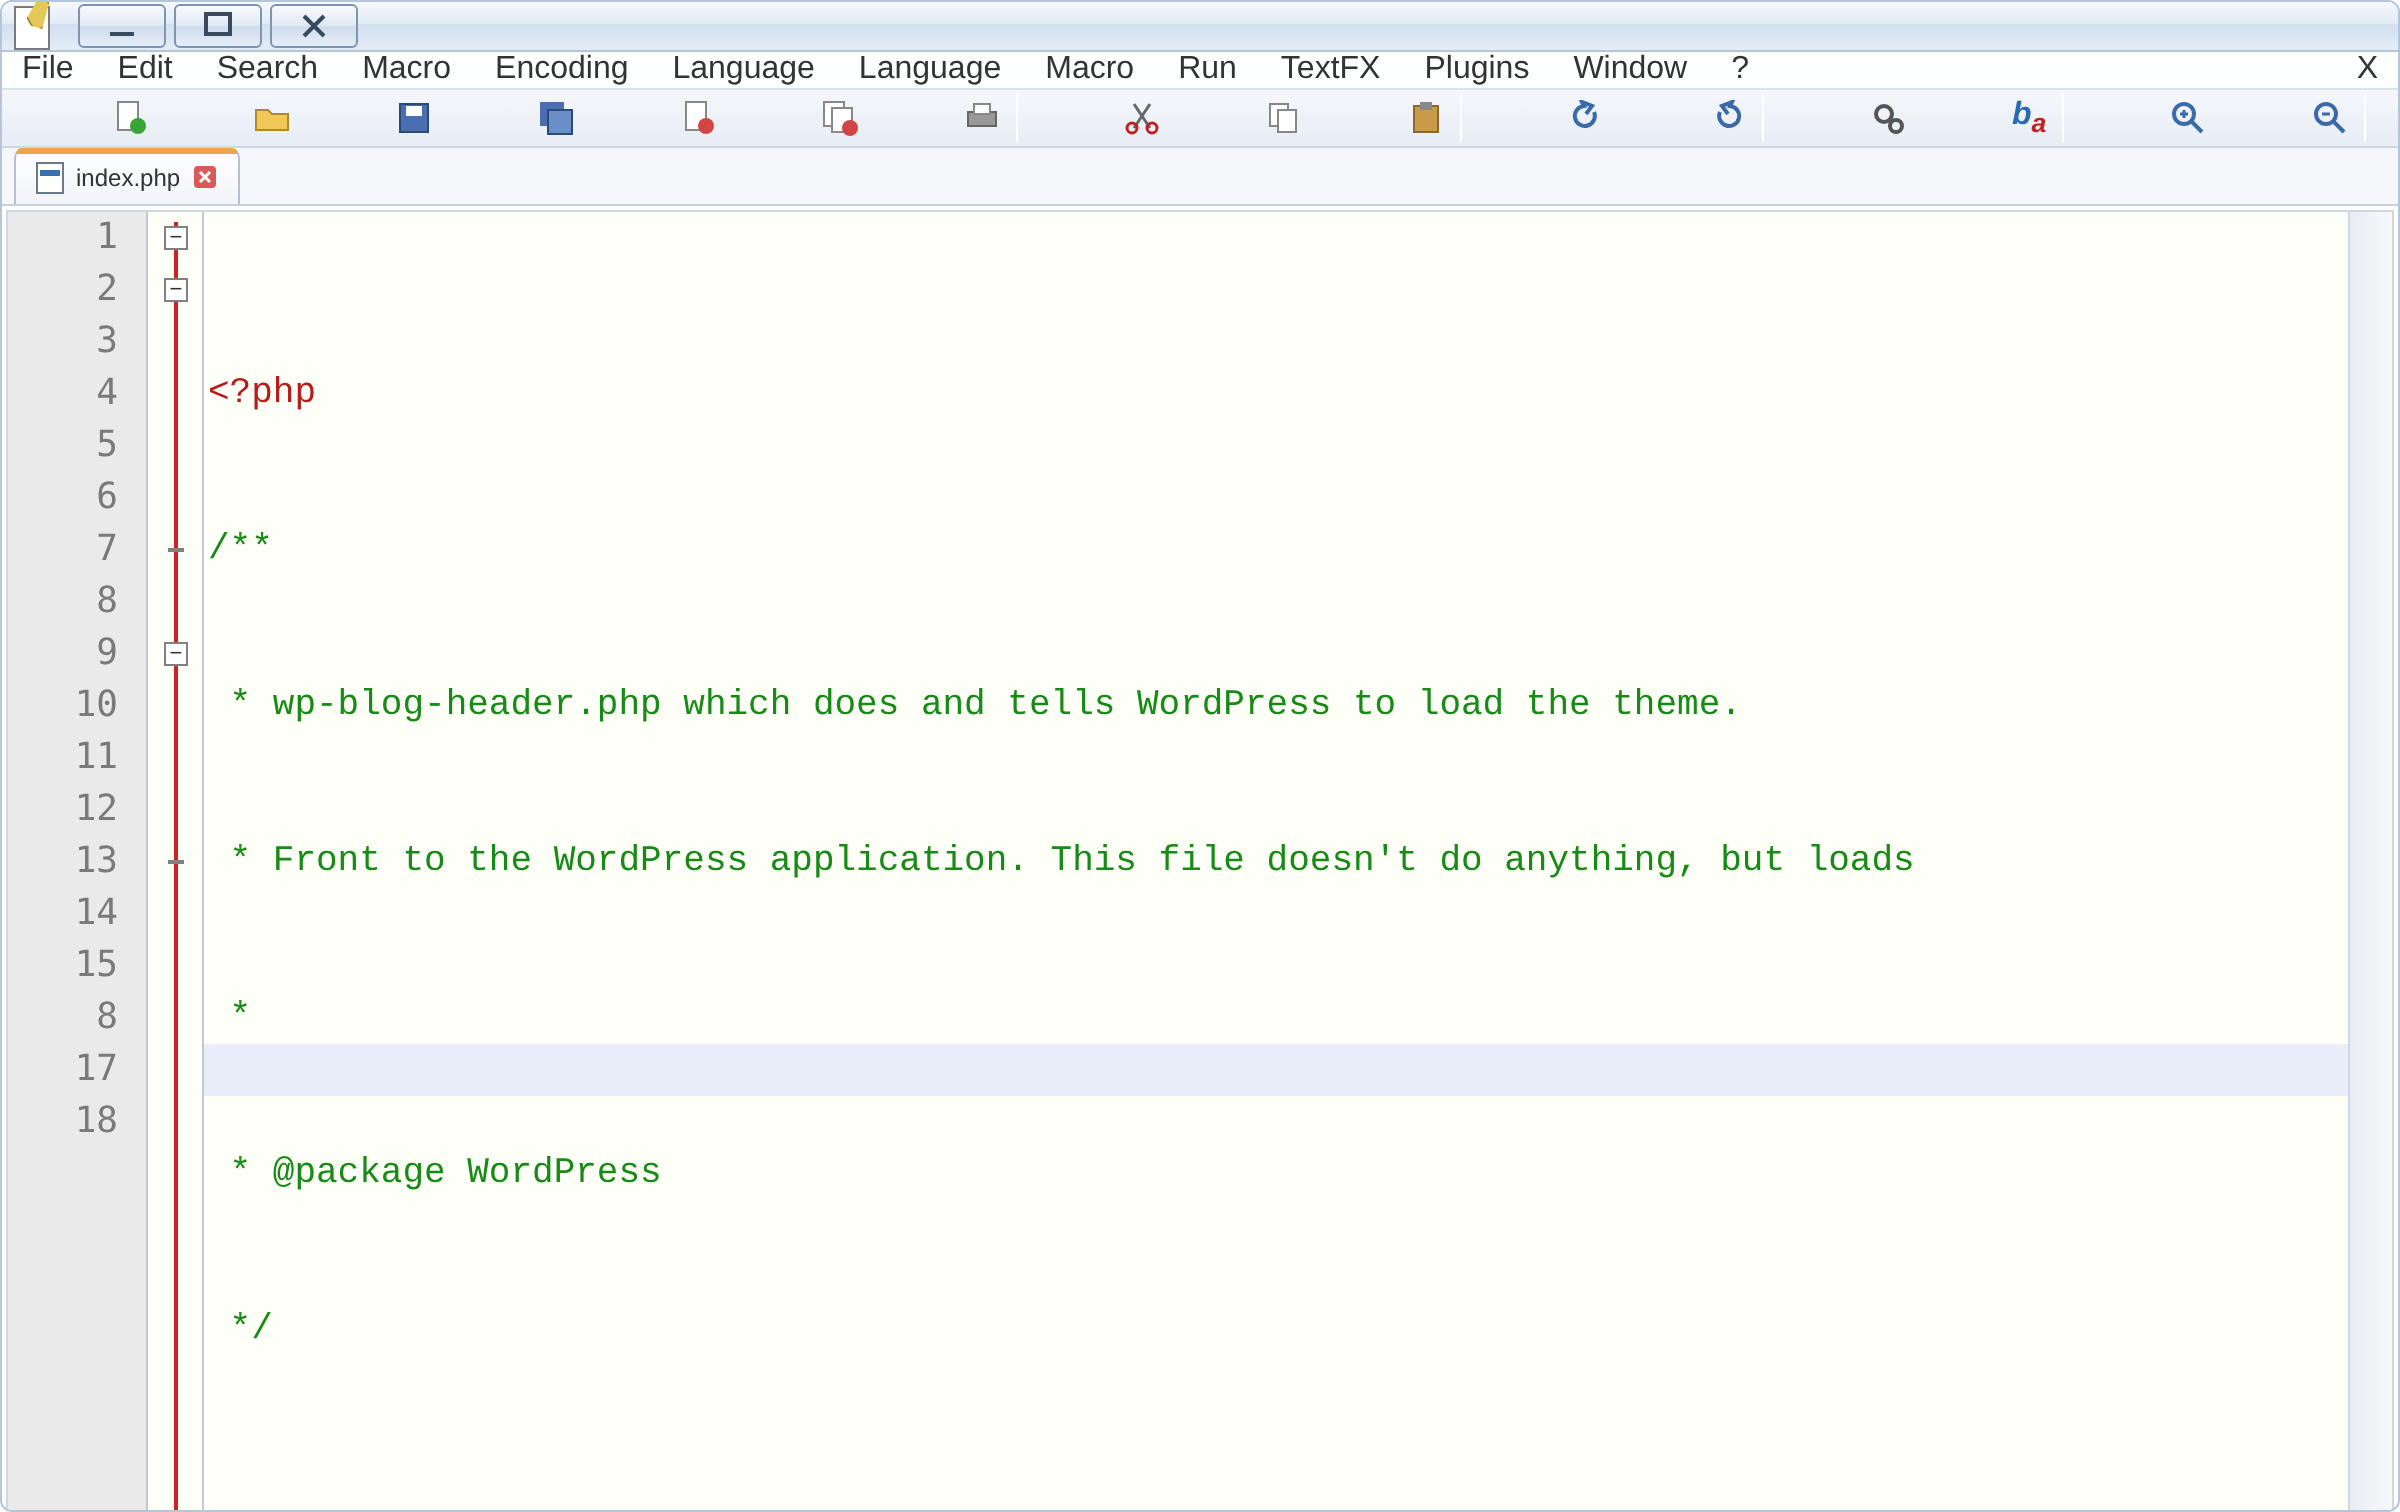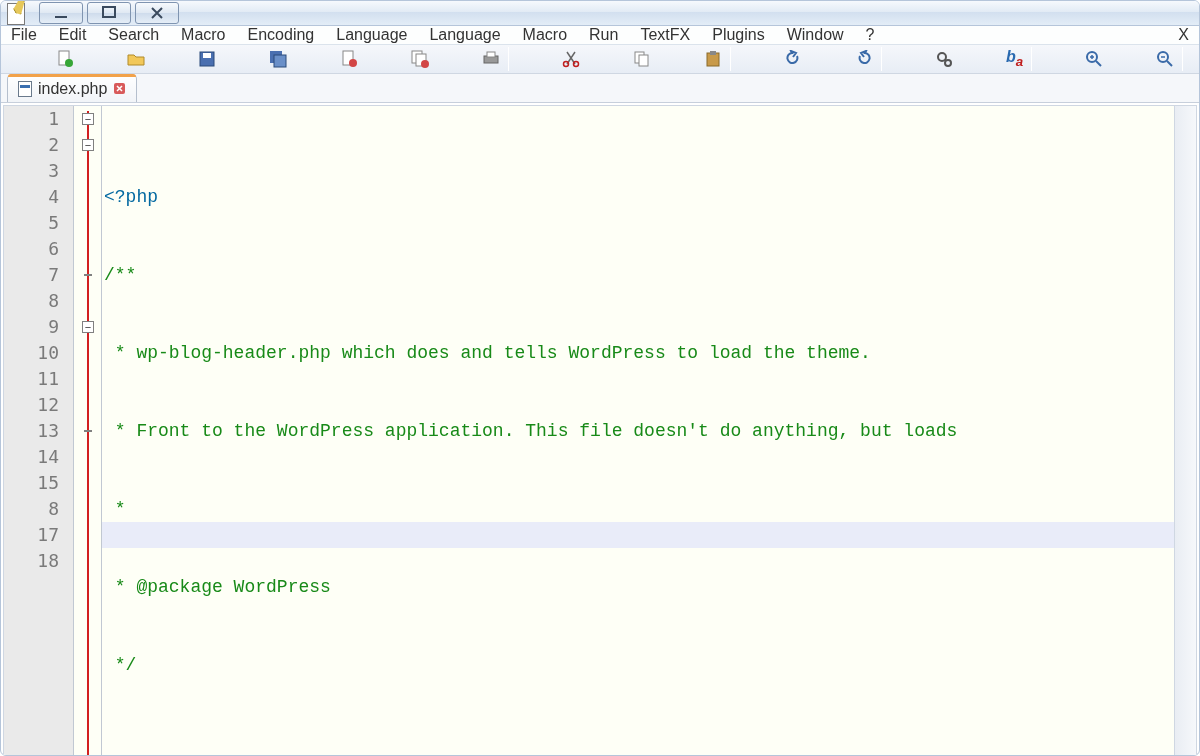--- a/index.html
+++ b/index.html
@@ -81,21 +81,21 @@
     height: 32px; background: #f5f7fa;
     border-bottom: 1px solid #c7cfdb;
     display: flex; align-items: flex-end; padding-left: 6px;
   }
   .tab {
     height: 28px; padding: 0 10px;
     background: linear-gradient(#ffffff,#f1f4f8);
     border: 1px solid #b5bfcd; border-bottom: none;
     border-radius: 5px 5px 0 0;
     display: flex; align-items: center; gap: 6px;
-    font-size: 16px; color: #333;
+    font-size: 12px; color: #333;
   }
   .tab-top-accent {
     position: absolute; top:-1px; left:0; right:0; height:3px;
     background: #f2a24a; border-radius: 4px 4px 0 0;
   }
   .tab { position: relative; }
   .tab-icon {
     width: 14px; height: 16px; background:#fff; border:1px solid #6a7a8c;
     position: relative;
   }
@@ -133,21 +133,21 @@
     position:absolute; left:10px; width:8px; height:2px; background:#808080;
   }
   .code {
     flex:1; font-family: Consolas, "Courier New", monospace;
     font-size: 18px; line-height: 26px; white-space: pre;
     color: #000; padding-left: 2px; position:relative;
   }
   .code .line { height:26px; }
   .hl-line { position:absolute; left:0; right:0; height:26px; background:#e9ecf9; z-index:0; }
   .code .line > * { position:relative; z-index:1; }
-  .c-tag { color:#0369a1;font-family:Liberation Mono, monospace; }
+  .c-tag { color:#b91c1c;font-family:Liberation Mono, monospace; }
   .c-cmt { color:#188a18; }
   .scrollbar-v { width:22px; background:linear-gradient(90deg,#e9edf3,#f6f8fb); border-left:1px solid #cfd7e2; }
 </style>
 </head>
 <body>
 
 <div class="titlebar">
   <div class="app-icon"></div>
   <div class="win-btn">
     <svg width="14" height="14">

